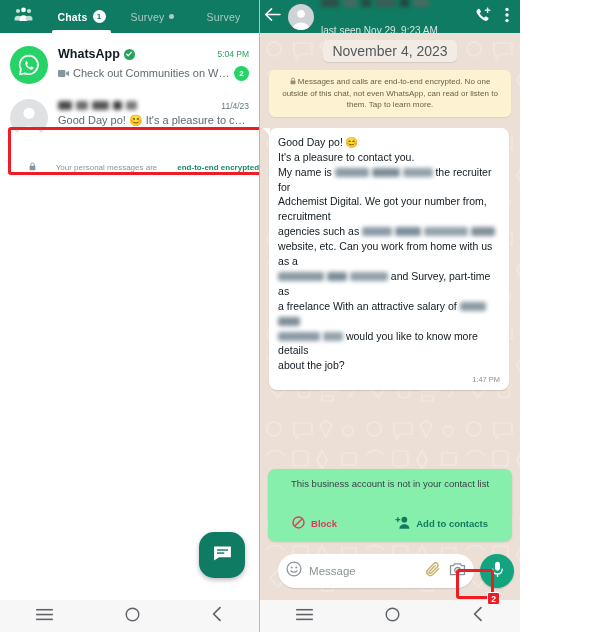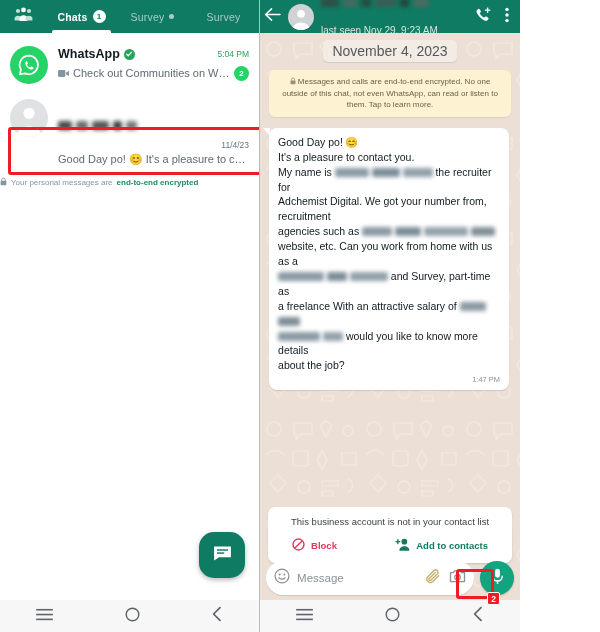--- a/index.html
+++ b/index.html
@@ -46,40 +46,40 @@
     display: flex; align-items: center; justify-content: center; flex: none;
   }
   .avatar-generic {
     width: 38px; height: 38px; border-radius: 50%; background: #dfe1e3;
     display: flex; align-items: flex-end; justify-content: center; flex: none; overflow:hidden;
   }
   .chat-main { flex: 1; min-width: 0; padding-top: 1px; }
   .chat-line1 { display: flex; align-items: center; gap: 4px; }
   .chat-title { font-size: 12.5px; font-weight: bold; color: #111b21; white-space: nowrap; }
   .chat-time { margin-left: auto; font-size: 8.5px; color: #25a35a; white-space: nowrap; padding-left:6px;}
-  .chat-time.plain { color: #667781; margin-top: 40px; }
+  .chat-time.plain { color: #667781; }
   .chat-line2 { display: flex; align-items: center; gap: 4px; margin-top: 3px; }
   .chat-snippet {
     font-size: 11px; color: #5e6b71; white-space: nowrap; overflow: hidden;
     text-overflow: ellipsis; flex: 1; min-width: 0;
   }
   .unread-pill {
     background: #25d366; color: #fff; font-size: 8px; font-weight: bold;
     min-width: 15px; height: 15px; border-radius: 8px; padding: 0 4px;
     display: flex; align-items: center; justify-content: center; flex:none;
   }
   .blur-bar { display:inline-block; border-radius:2px; filter: blur(2.2px); }
   .blur-name { display:flex; gap:4px; align-items:center; height:11px; }
   .verified {
     width: 11px; height: 11px; border-radius: 50%; background: #25a35a;
     display:flex;align-items:center;justify-content:center;flex:none;
   }
   .encrypted-note {
-    display: flex; align-items: center; justify-content: flex-start; gap: 4px;
-    font-size: 8px; color: #8696a0; 
+    display: flex; align-items: center; justify-content: flex-end; gap: 20px;
+    font-size: 8px; color: #8696a0; margin-top: 14px;
   }
   .encrypted-note b { color: #1f8b67; }
   .fab {
     position: absolute; right: 14px; bottom: 22px; width: 46px; height: 46px;
     border-radius: 15px; background: #0f7b63; display: flex; align-items: center;
     justify-content: center; box-shadow: 0 2px 5px rgba(0,0,0,.28);
   }
 
   
   .conv-appbar {
@@ -113,31 +113,31 @@
     padding: 7px 9px 4px 9px; width: 240px; position: relative;
     box-shadow: 0 1px 1px rgba(0,0,0,.13); font-size: 10.5px; color: #111b21;
     line-height: 1.42;
   }
   .bubble::before {
     content:""; position:absolute; left:-6px; top:0; border-width: 0 7px 8px 0;
     border-style: solid; border-color: transparent #ffffff transparent transparent;
   }
   .bubble-time { text-align: right; font-size: 7.5px; color: #8a9296; margin-top: 2px; }
   .biz-card {
-    position: absolute; left: 8px; right: 8px; bottom: 37px; background: #ffffff;
+    position: absolute; left: 8px; right: 8px; bottom: 59px; background: #86efac;
     border-radius: 7px; padding: 9px 10px 10px 10px; box-shadow: 0 1px 2px rgba(0,0,0,.15);
   }
   .biz-title { text-align: center; font-size: 9.5px; color: #3b4347; }
-  .biz-actions { display: flex; align-items: center; margin-top: 11px; padding: 0 14px; }
+  .biz-actions { display: flex; align-items: center; margin-top: 27px; padding: 0 14px; }
   .biz-btn { display: flex; align-items: center; gap: 6px; font-size: 9.5px; font-weight: bold; }
   .biz-block { color: #e0385c; }
   .biz-add { color: #127a5f; margin-left: auto; }
 
-  .composer { position: absolute; left: 0; right: 0; bottom: 0; height: 46px;
-    display: flex; align-items: flex-end; padding: 0 6px 5px 6px; gap: 6px; }
+  .composer { position: absolute; left: 12px; right: 0; bottom: 0; height: 46px;
+    display: flex; align-items: flex-start; padding: 0 6px 5px 6px; gap: 6px; }
   .input-pill {
     flex: 1; height: 34px; background: #ffffff; border-radius: 17px;
     display: flex; align-items: center; padding: 0 8px 0 8px; gap: 7px;
     box-shadow: 0 1px 1px rgba(0,0,0,.12);
   }
   .placeholder { flex: 1; font-size: 11.5px; color: #8a9296; }
   .mic-btn { width: 34px; height: 34px; border-radius: 50%; background: #12a37f;
     display: flex; align-items: center; justify-content: center; flex: none;
     box-shadow: 0 1px 2px rgba(0,0,0,.2); }
 

